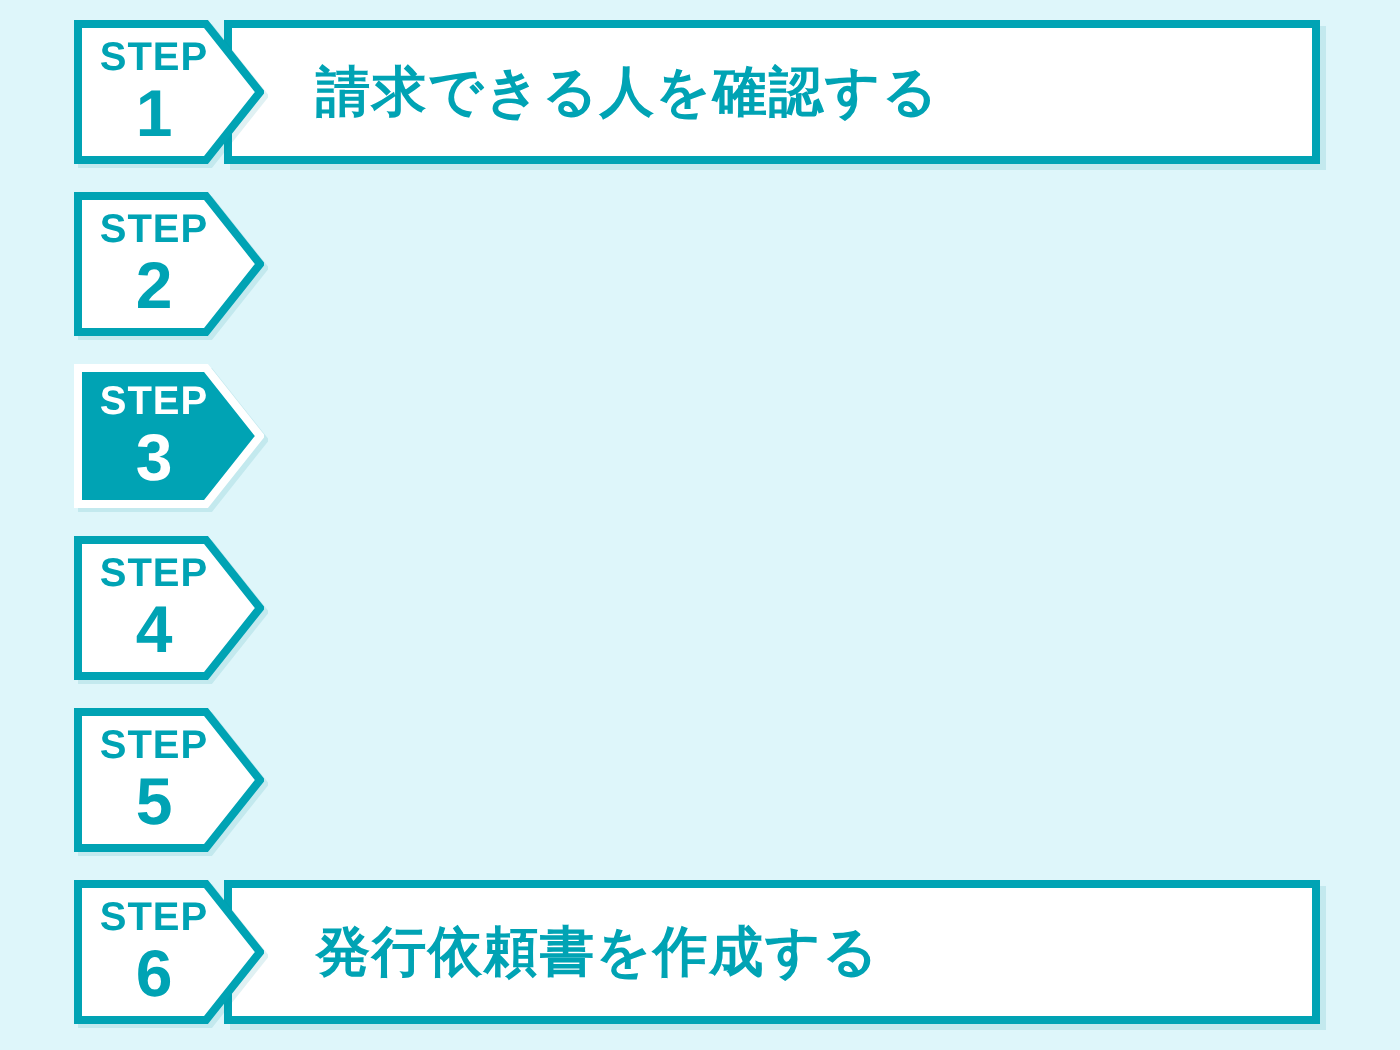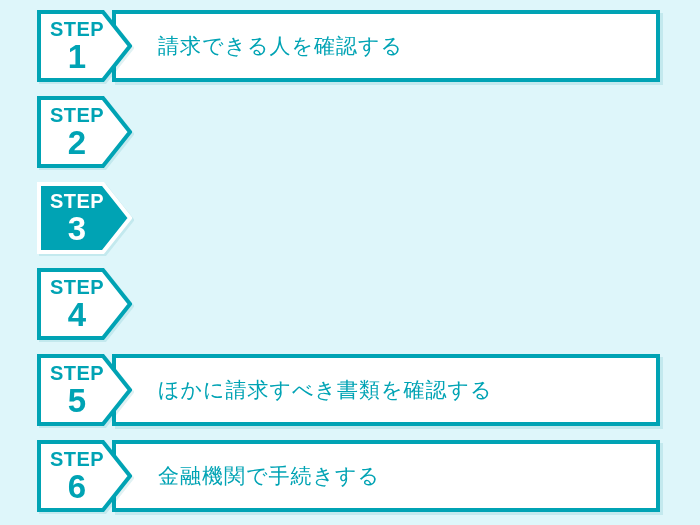--- a/index.html
+++ b/index.html
@@ -29,22 +29,22 @@
     left:112px; right:40px; top:0; bottom:0;
     background:var(--white);
     border:4px solid var(--teal);
     display:flex;
     align-items:center;
     padding-left:42px;
     box-shadow:3px 3px 0 var(--shadow);
   }
   .step-label{
     color:var(--teal);
-    font-weight:normal;
-    font-size:21px;
+    font-weight:bold;
+    font-size:27px;
     letter-spacing:1px;
     white-space:nowrap;
   }
   
   .step-pentagon{
     position:absolute;
     left:37px; top:0;
     width:95px; height:72px;
     filter:drop-shadow(2px 2px 0 var(--shadow));
   }
@@ -122,35 +122,32 @@
     <svg class="step-pentagon" viewBox="0 0 95 72" preserveAspectRatio="none" aria-hidden="true">
       <polygon points="2,2 66,2 93,36 66,70 2,70"></polygon>
     </svg>
     <div class="step-badge-text">
       <span class="step-prefix">STEP</span>
       <span class="step-number">4</span>
     </div>
   </div>
 
   <div class="step-row">
-    <div class="step-bar">
-      <span class="step-label">ほかに請求すべき書類を確認する</span>
-    </div>
     <svg class="step-pentagon" viewBox="0 0 95 72" preserveAspectRatio="none" aria-hidden="true">
       <polygon points="2,2 66,2 93,36 66,70 2,70"></polygon>
     </svg>
     <div class="step-badge-text">
       <span class="step-prefix">STEP</span>
       <span class="step-number">5</span>
     </div>
   </div>
 
   <div class="step-row">
     <div class="step-bar">
-      <span class="step-label">金融機関で手続きする</span>
+      <span class="step-label">発行依頼書を作成する</span>
     </div>
     <svg class="step-pentagon" viewBox="0 0 95 72" preserveAspectRatio="none" aria-hidden="true">
       <polygon points="2,2 66,2 93,36 66,70 2,70"></polygon>
     </svg>
     <div class="step-badge-text">
       <span class="step-prefix">STEP</span>
       <span class="step-number">6</span>
     </div>
   </div>
 </div>

